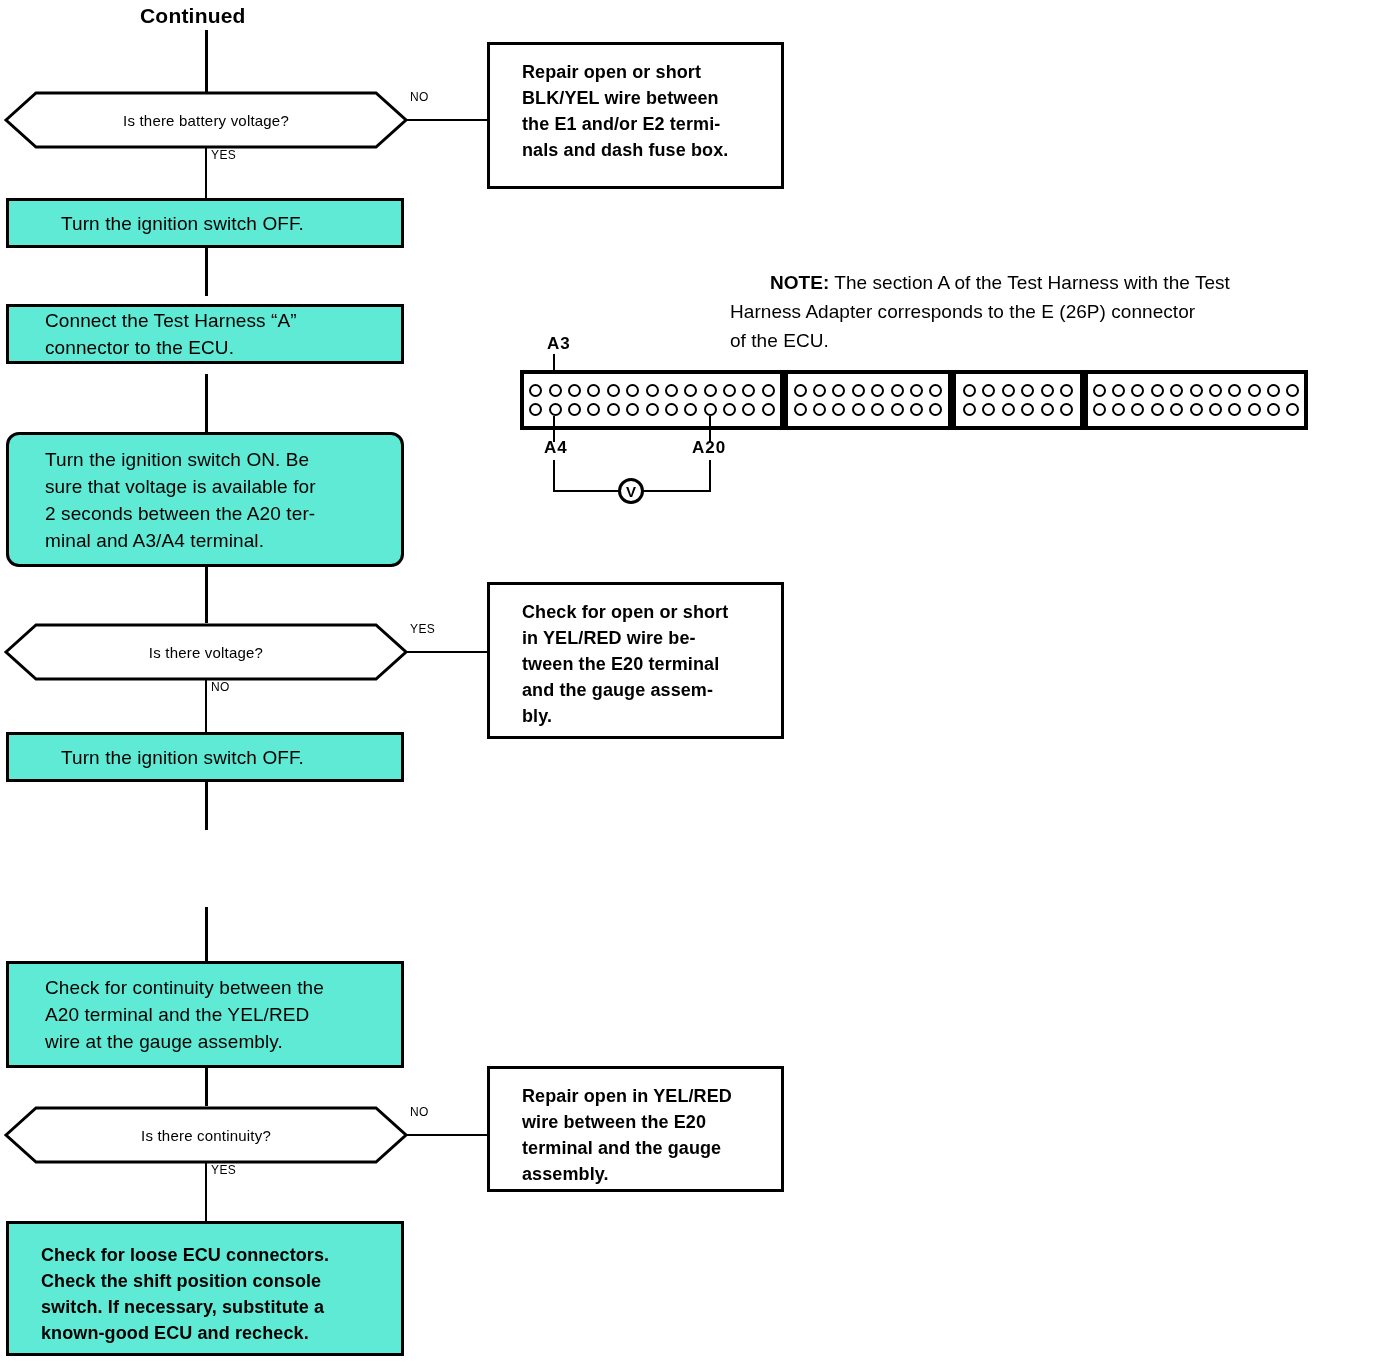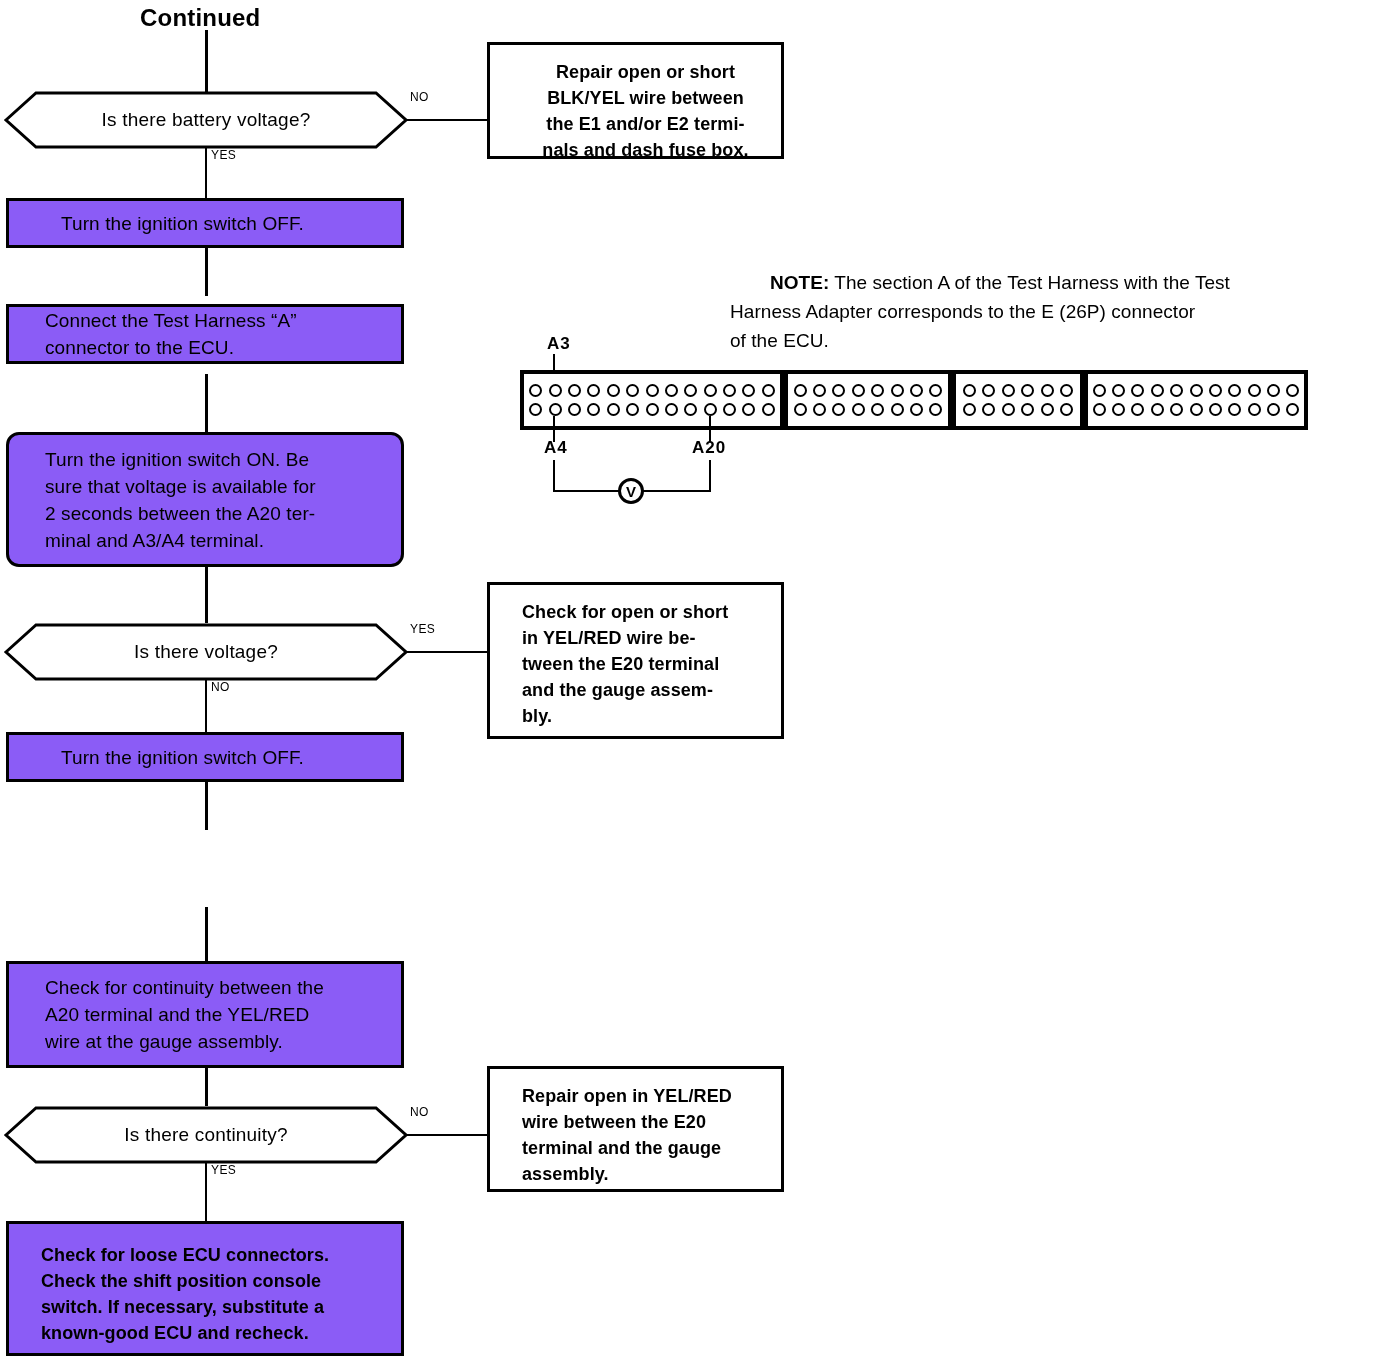--- a/index.html
+++ b/index.html
@@ -26,21 +26,21 @@
     width: 3px;
   }
   .thinline-v { position:absolute; background:#000; width:2px; }
   .thinline-h { position:absolute; background:#000; height:2px; }
 
   
   .proc-box {
     position: absolute;
     box-sizing: border-box;
     border: 3px solid #000;
-    background: #8b5cf6;
+    background: #5eead4;
     display: flex;
     align-items: center;
   }
   .proc-text {
     padding: 0 14px 0 36px;
     font-size: 19px;
     line-height: 27px;
     letter-spacing: 0.1px;
     white-space: pre-line;
   }
@@ -64,36 +64,36 @@
 
   
   .hexwrap { position: absolute; }
   .hexwrap svg { display: block; }
   .hex-label {
     position: absolute;
     top: 0; left: 0; right: 0; bottom: 0;
     display: flex;
     align-items: center;
     justify-content: center;
-    font-size: 19px;
+    font-size: 15px;
     letter-spacing: 0.2px;
   }
 
   
   .branch-label {
     position: absolute;
     font-size: 12px;
     letter-spacing: 0.4px;
   }
 
   
   .heading {
     position: absolute;
     font-weight: bold;
-    font-size: 24px;
+    font-size: 21px;
     letter-spacing: 0.2px;
   }
 
   
   .note {
     position: absolute;
     font-size: 19px;
     line-height: 29px;
     white-space: pre-line;
     letter-spacing: 0.05px;
@@ -162,21 +162,21 @@
     </svg>
     <div class="hex-label">Is there battery voltage?</div>
   </div>
 
   <div class="thinline-h" style="left:404px; top:119px; width:86px;"></div>
   <div class="branch-label" style="left:410px; top:90px;">NO</div>
 
   <div class="thinline-v" style="left:205px; top:148px; height:50px;"></div>
   <div class="branch-label" style="left:211px; top:148px;">YES</div>
 
-  <div class="action-box" style="left:487px; top:42px; width:297px; height:117px;text-align:center;">
+  <div class="action-box" style="left:487px; top:42px; width:297px; height:147px;">
     <div class="action-text">Repair open or short
 BLK/YEL wire between
 the E1 and/or E2 termi-
 nals and dash fuse box.</div>
   </div>
 
   <div class="proc-box" style="left:6px; top:198px; width:398px; height:50px;">
     <div class="proc-text center-pad">Turn the ignition switch OFF.</div>
   </div>
   <div class="vline" style="left:205px; top:248px; height:48px;"></div>

